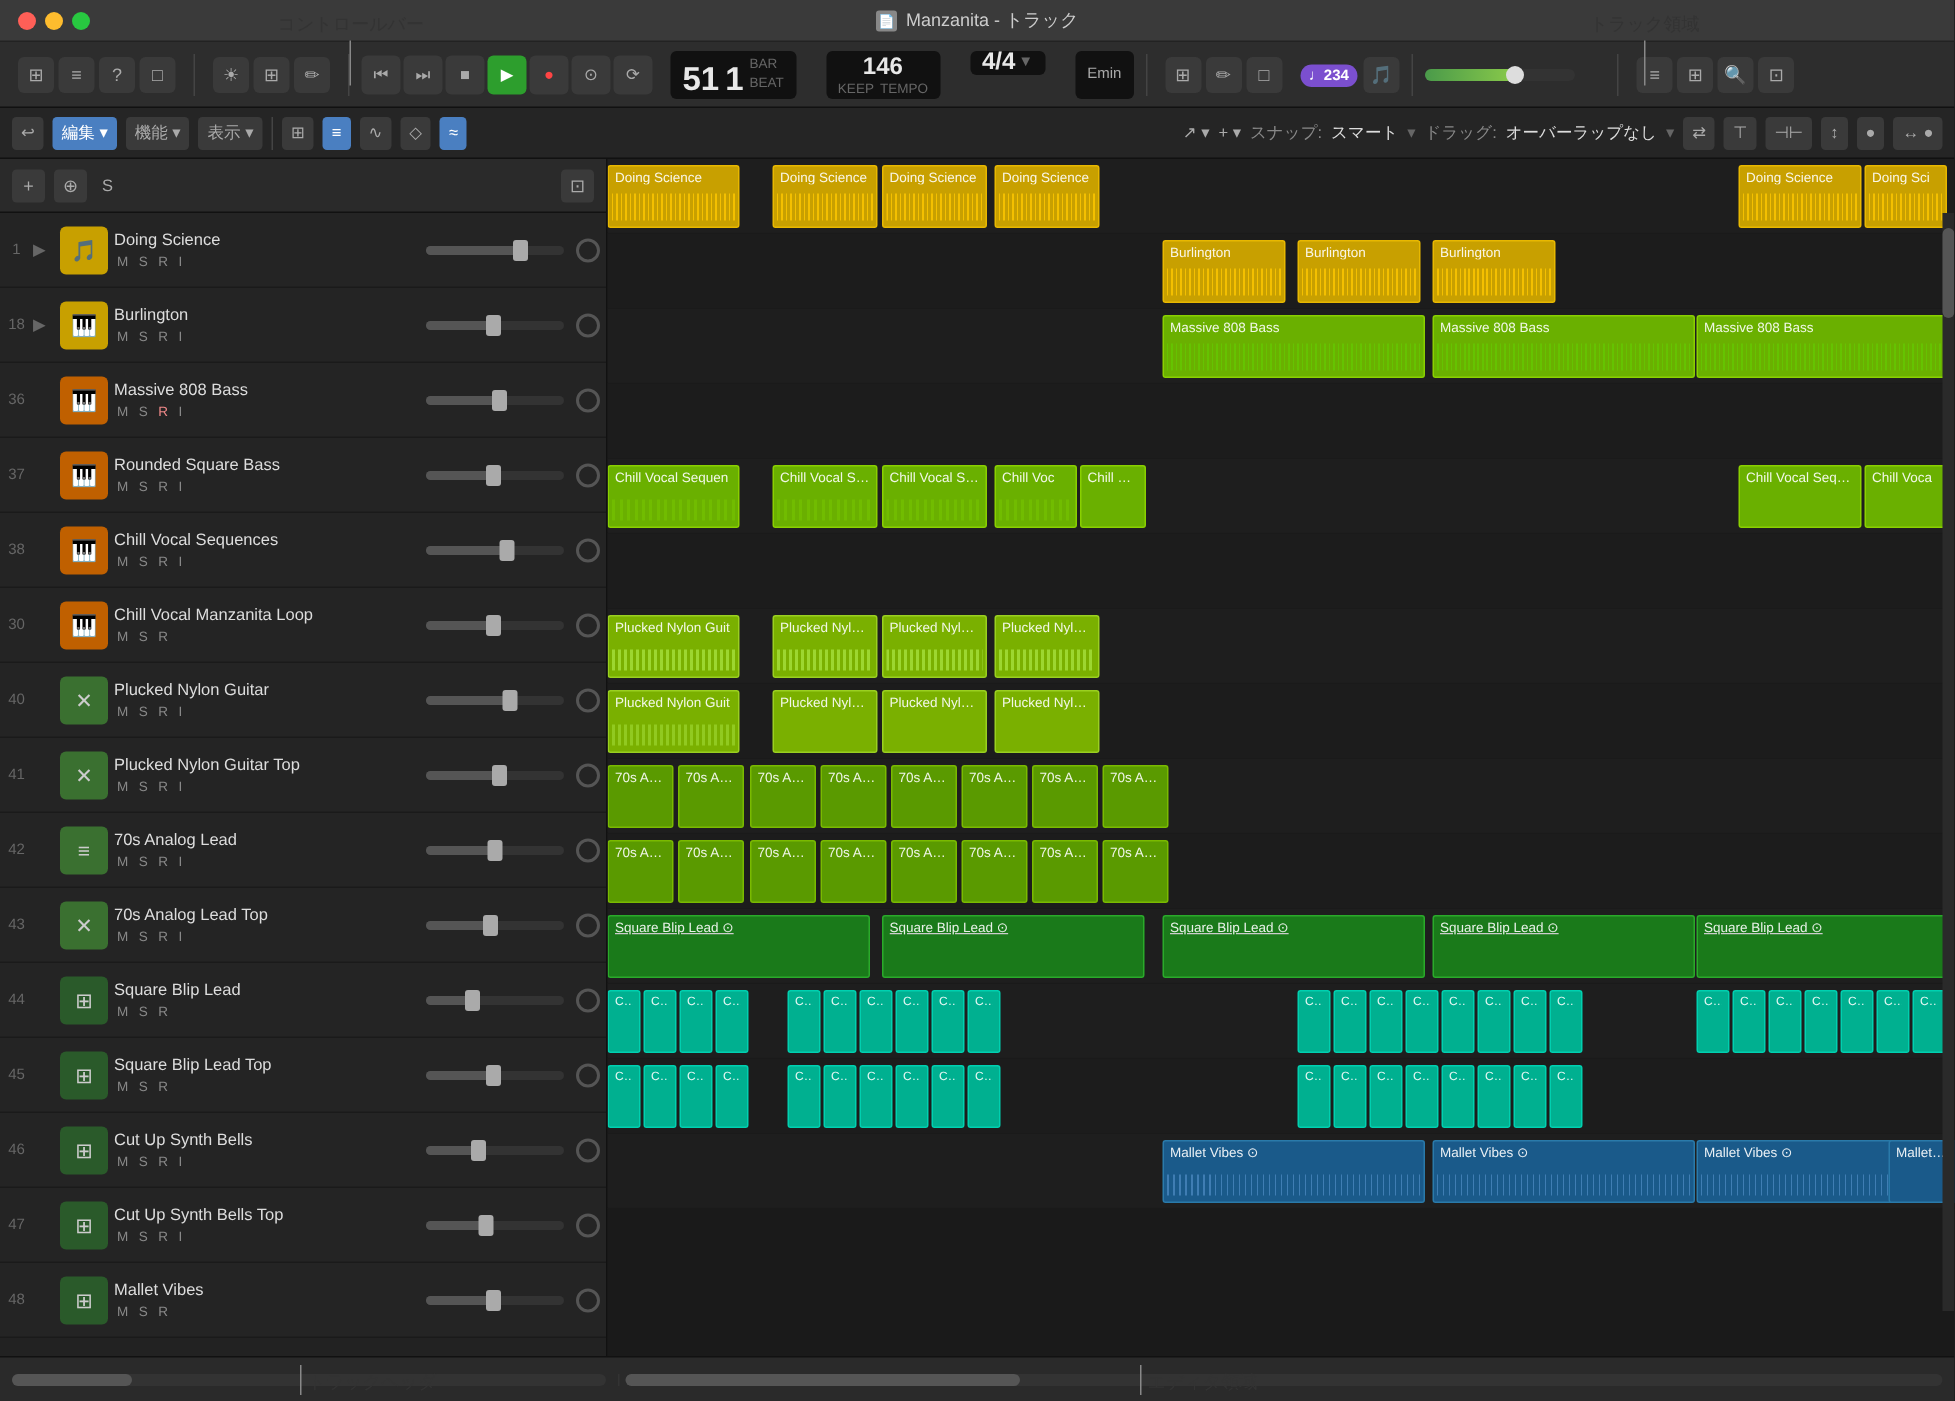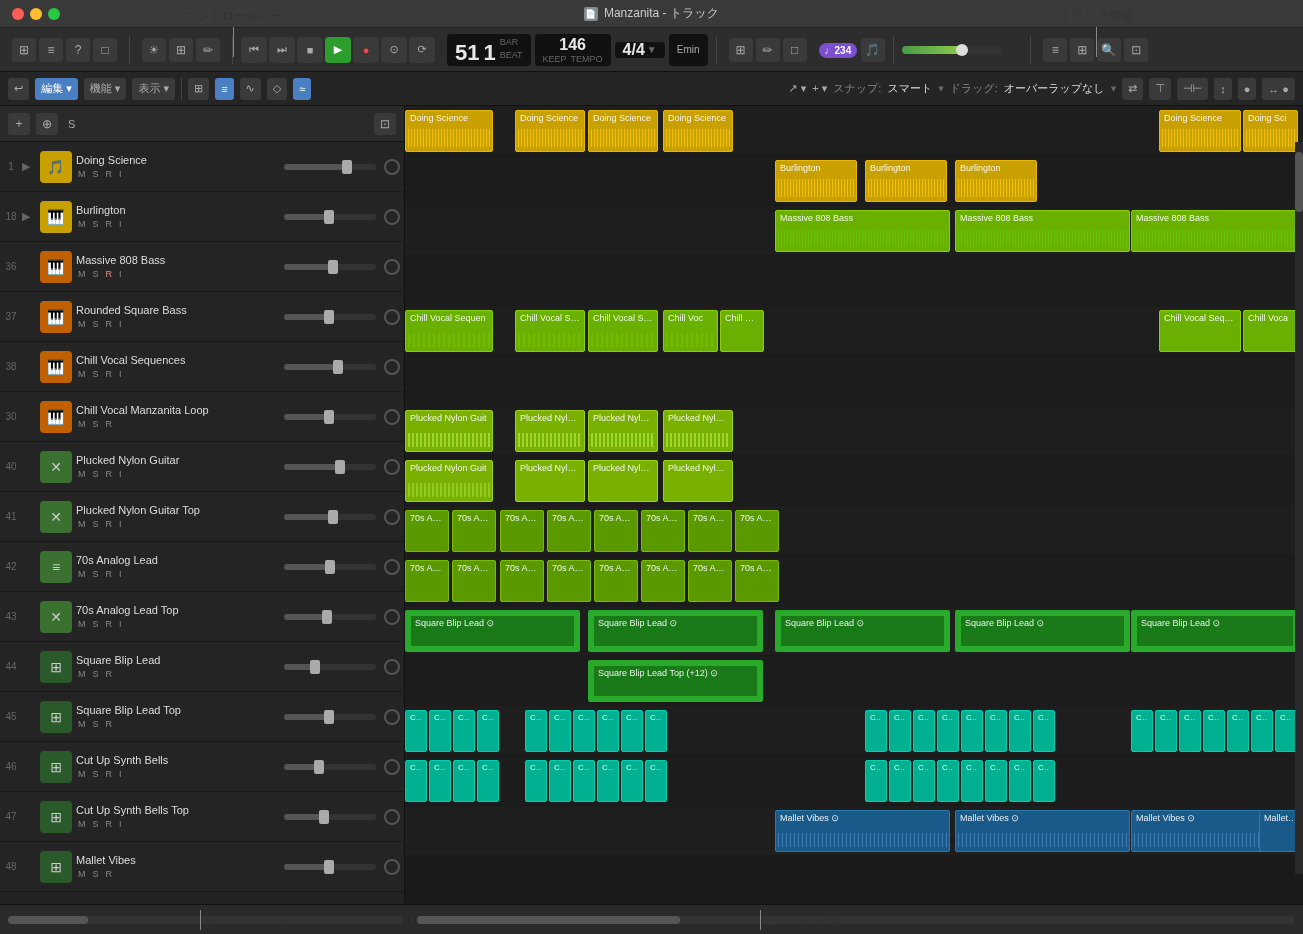--- a/index.html
+++ b/index.html
@@ -75,21 +75,21 @@
     .track-knob { width: 16px; height: 16px; border-radius: 50%; border: 2px solid #555; display: flex; align-items: center; justify-content: center; font-size: 7px; color: #888; flex-shrink: 0; margin-right: 4px; }
 
     
     .track-content { flex: 1; overflow: hidden; position: relative; }
     .ruler { height: 36px; background: #2a2a2a; border-bottom: 1px solid #111; display: flex; align-items: flex-end; position: relative; overflow: hidden; }
     .tracks-canvas { position: relative; overflow: hidden; background: #1e1e1e; }
     .track-lane { height: 50px; border-bottom: 1px solid #1a1a1a; position: relative; display: flex; }
     .lane-bg-alt { background: #202020; }
     .region { position: absolute; height: 42px; top: 4px; border-radius: 2px; overflow: hidden; padding: 2px 4px; cursor: pointer; }
     .region-yellow { background: #c8a000; border: 1px solid #e8b800; }
-    .region-green { background: #1a7a1a; border: 6px solid #ffffff; }
+    .region-green { background: #1a7a1a; border: 1px solid #ffffff; text-decoration: underline; }
     .region-lime { background: #6ab000; border: 1px solid #8ad000; }
     .region-text { font-size: 9px; color: rgba(255,255,255,0.9); white-space: nowrap; overflow: hidden; text-overflow: ellipsis; font-weight: 500; }
 
     
     .bottom-bar { height: 30px; background: #2a2a2a; border-top: 1px solid #111; display: flex; align-items: center; padding: 0 8px; gap: 4px; }
     .scrollbar-h { flex: 1; height: 10px; background: #333; border-radius: 5px; }
     .scrollbar-thumb { width: 200px; height: 100%; background: #555; border-radius: 5px; margin-left: 100px; }
 
     .cut-region { background: #00b090; border: 1px solid #00d0b0; }
     .mallet-region { background: #1a5a8a; border: 1px solid #2a7aaa; }
@@ -143,21 +143,21 @@
   <div class="cb-sep"></div>
   <div class="transport-group">
     <button class="tr-btn">⏮</button>
     <button class="tr-btn">⏭</button>
     <button class="tr-btn">■</button>
     <button class="tr-btn tr-play">▶</button>
     <button class="tr-btn" style="color:#ff4444;">●</button>
     <button class="tr-btn">⊙</button>
     <button class="tr-btn">⟳</button>
   </div>
-  <div style="margin-left:8px; display:flex; align-items:center; gap:4px;">
+  <div style="margin-left:8px; display:flex; gap:20px;">
     <div class="position-display">
       <span class="pos-num">51</span>
       <span class="pos-num">1</span>
       <div style="display:flex; flex-direction:column; gap:1px; padding-bottom:2px;">
         <span class="pos-label">BAR</span>
         <span class="pos-label">BEAT</span>
       </div>
     </div>
     <div class="tempo-display">
       <div class="tempo-num">146</div>
@@ -778,26 +778,20 @@
           <div class="region-text">Square Blip Lead ⊙</div>
         </div>
         <div class="region region-green" style="left:550px; width:175px; background:#1a7a1a; border-color:#2aaa2a; height:42px;">
           <div class="region-text">Square Blip Lead ⊙</div>
         </div>
         <div class="region region-green" style="left:726px; width:168px; background:#1a7a1a; border-color:#2aaa2a; height:42px;">
           <div class="region-text">Square Blip Lead ⊙</div>
         </div>
       </div>
 
-      <div class="track-lane lane-bg-alt" style="position:relative; height:50px;">
-        <div style="position:absolute; inset:0; background:#1c1c1c;"></div>
-        <div class="region region-green" style="left:183px; width:175px; background:#1a7a1a; border-color:#2aaa2a; height:42px;">
-          <div class="region-text">Square Blip Lead Top (+12) ⊙</div>
-        </div>
-      </div>
 
       <div class="track-lane" style="position:relative; height:50px;">
         <div style="position:absolute; inset:0; background:#1e1e1e;"></div>
 
         <div class="region cut-region" style="left:0px; width:22px; height:42px;">
           <div class="region-text" style="font-size:8px;">Cut</div>
         </div>
         <div class="region cut-region" style="left:24px; width:22px; height:42px;">
           <div class="region-text" style="font-size:8px;">Cut</div>
         </div>

